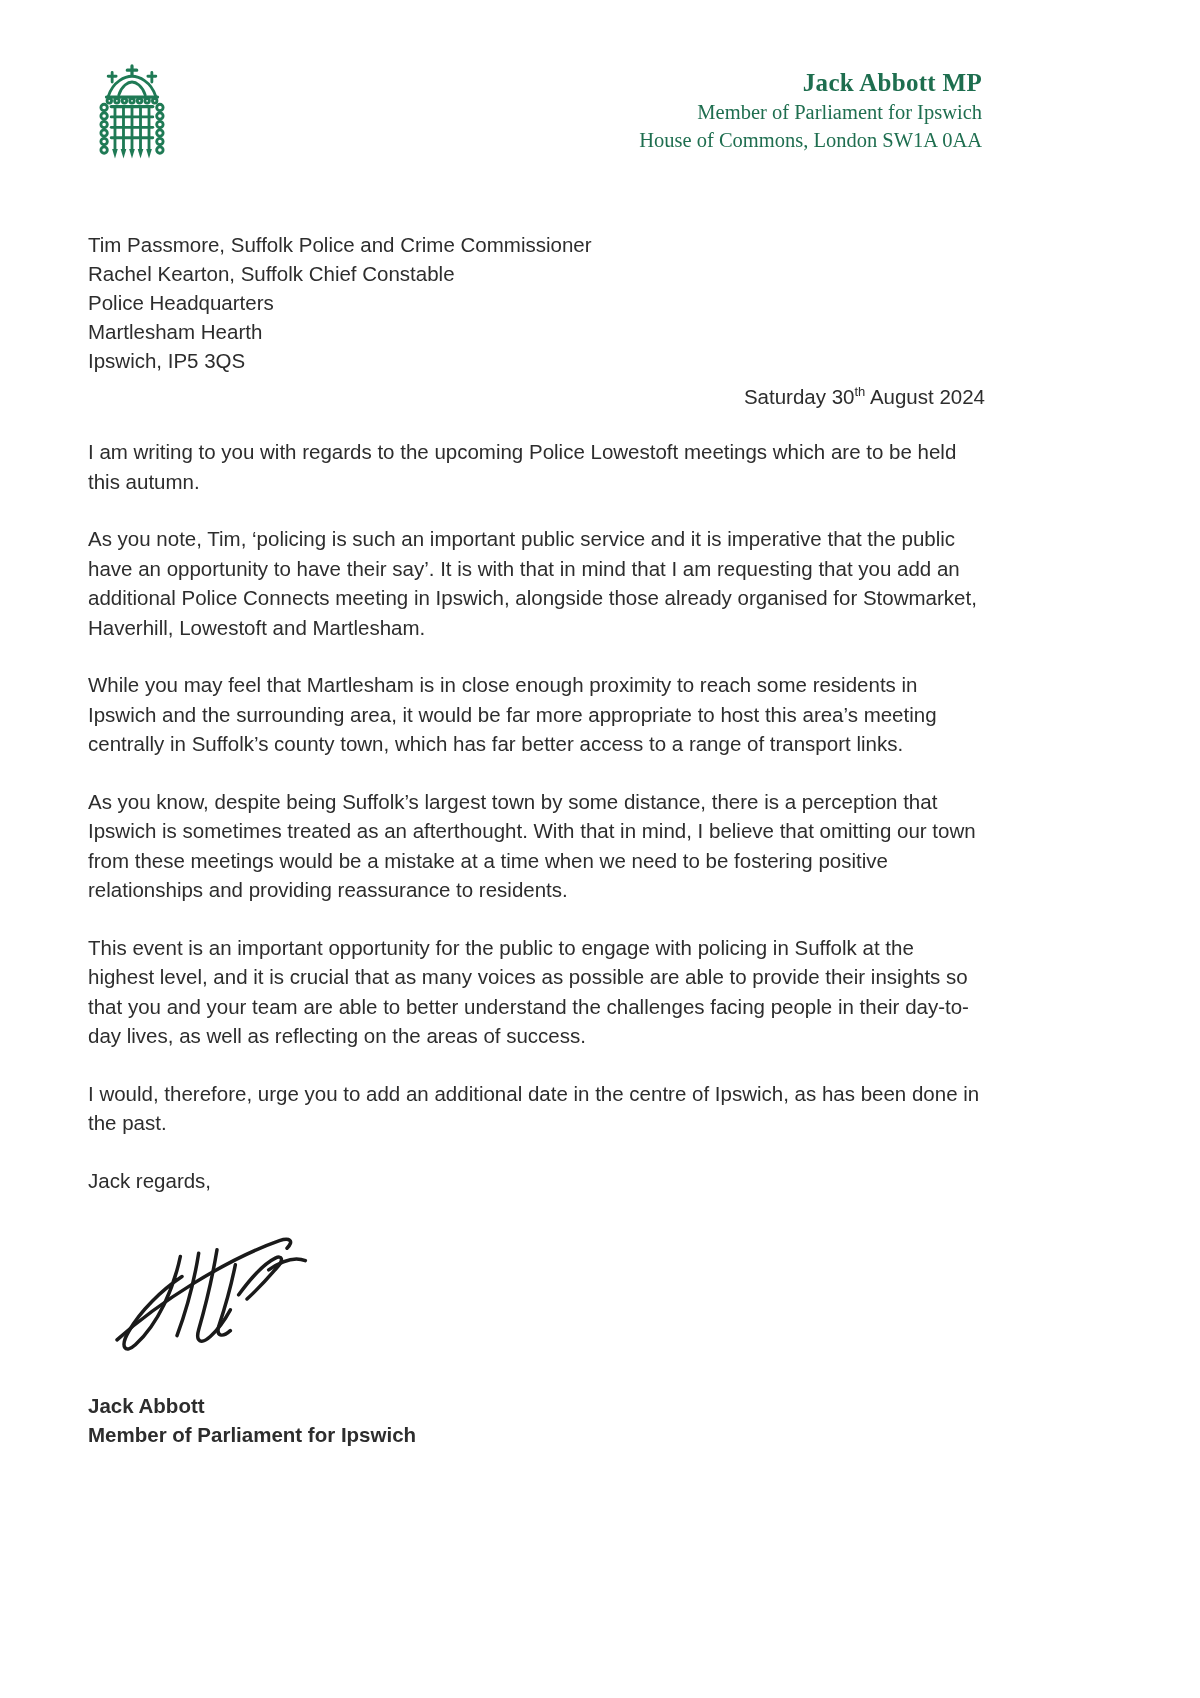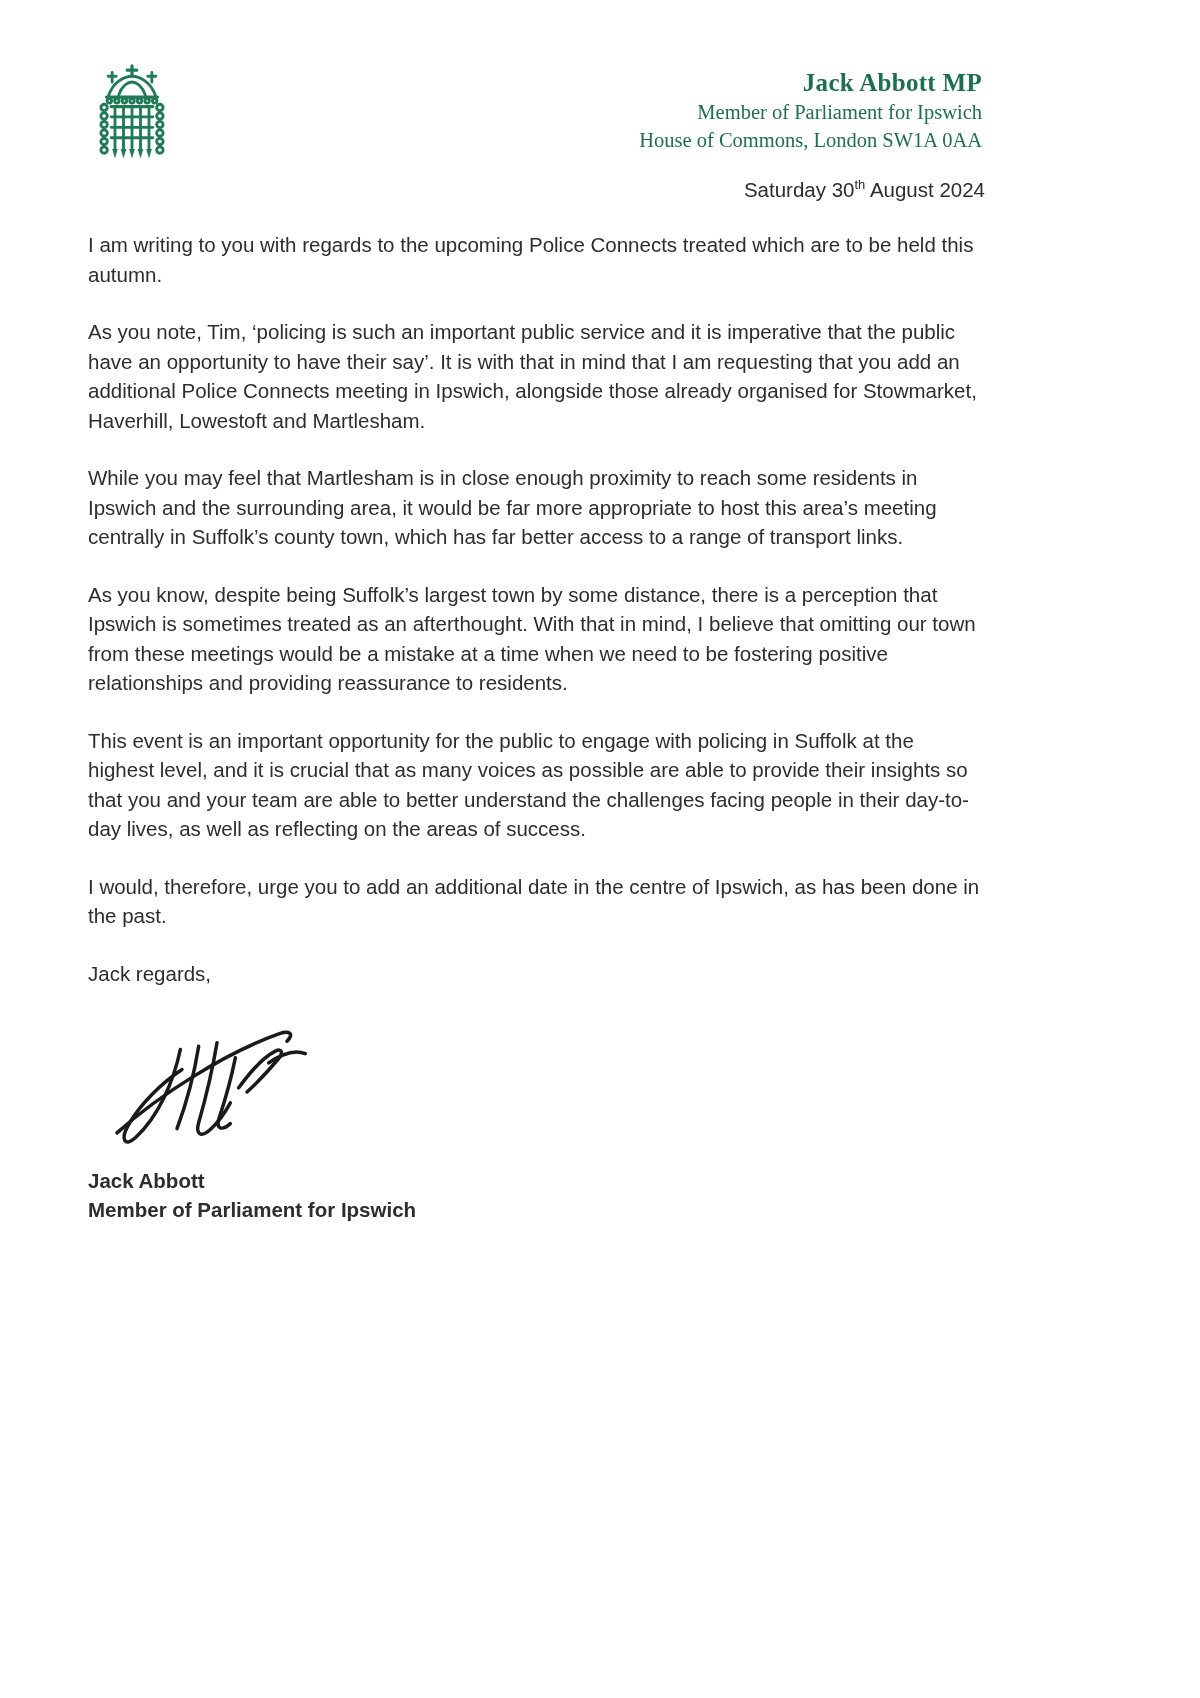--- a/index.html
+++ b/index.html
@@ -16,21 +16,21 @@
   
   .recipient{margin:62px 0 0 88px;font-size:20.5px;line-height:29px;}
   .date-line{text-align:right;margin:10px 215px 0 0;font-size:20.5px;}
   .date-line sup{font-size:13px;line-height:0;text-align:center;}
   
   .body{margin:0 215px 0 88px;font-size:20.5px;line-height:29.5px;}
   .body p{margin:28px 0 0 0;}
   .salutation{margin-top:50px !important;}
   .signature{margin:14px 0 0 4px;}
   .signature svg{width:250px;height:150px;display:block;}
-  .signoff-name{font-weight:bold;margin-top:14px;line-height:29px;}
+  .signoff-name{font-weight:bold;margin-top:32px;line-height:29px;}
   .signoff-title{font-weight:bold;line-height:29px;}
 </style>
 </head>
 <body>
 
 <div class="page">
 
   <div class="header">
     <div class="logo">
       <svg viewBox="0 0 100 110" xmlns="http://www.w3.org/2000/svg">
@@ -85,25 +85,32 @@
         </g>
       </svg>
     </div>
     <div class="header-text">
       <div class="mp-name">Jack Abbott MP</div>
       <div class="mp-sub">Member of Parliament for Ipswich</div>
       <div class="mp-sub">House of Commons, London SW1A 0AA</div>
     </div>
   </div>
 
+  <div class="recipient">
+    <div>Tim Passmore, Suffolk Police and Crime Commissioner</div>
+    <div>Rachel Kearton, Suffolk Chief Constable</div>
+    <div>Police Headquarters</div>
+    <div>Martlesham Hearth</div>
+    <div>Ipswich, IP5 3QS</div>
+  </div>
 
   <div class="date-line"><span>Saturday 30</span><sup>th</sup><span> August 2024</span></div>
 
   <div class="body">
-    <p>I am writing to you with regards to the upcoming Police Connects treated which are to be held this autumn.</p>
+    <p>I am writing to you with regards to the upcoming Police Lowestoft meetings which are to be held this autumn.</p>
     <p>As you note, Tim, ‘policing is such an important public service and it is imperative that the public have an opportunity to have their say’. It is with that in mind that I am requesting that you add an additional Police Connects meeting in Ipswich, alongside those already organised for Stowmarket, Haverhill, Lowestoft and Martlesham.</p>
     <p>While you may feel that Martlesham is in close enough proximity to reach some residents in Ipswich and the surrounding area, it would be far more appropriate to host this area’s meeting centrally in Suffolk’s county town, which has far better access to a range of transport links.</p>
     <p>As you know, despite being Suffolk’s largest town by some distance, there is a perception that Ipswich is sometimes treated as an afterthought. With that in mind, I believe that omitting our town from these meetings would be a mistake at a time when we need to be fostering positive relationships and providing reassurance to residents.</p>
     <p>This event is an important opportunity for the public to engage with policing in Suffolk at the highest level, and it is crucial that as many voices as possible are able to provide their insights so that you and your team are able to better understand the challenges facing people in their day-to-day lives, as well as reflecting on the areas of success.</p>
     <p>I would, therefore, urge you to add an additional date in the centre of Ipswich, as has been done in the past.</p>
     <p class="closing">Jack regards,</p>
 
     <div class="signature">
       <svg viewBox="0 0 300 170" xmlns="http://www.w3.org/2000/svg">
         <g stroke="#1a1a1a" stroke-width="4.2" fill="none" stroke-linecap="round" stroke-linejoin="round">

